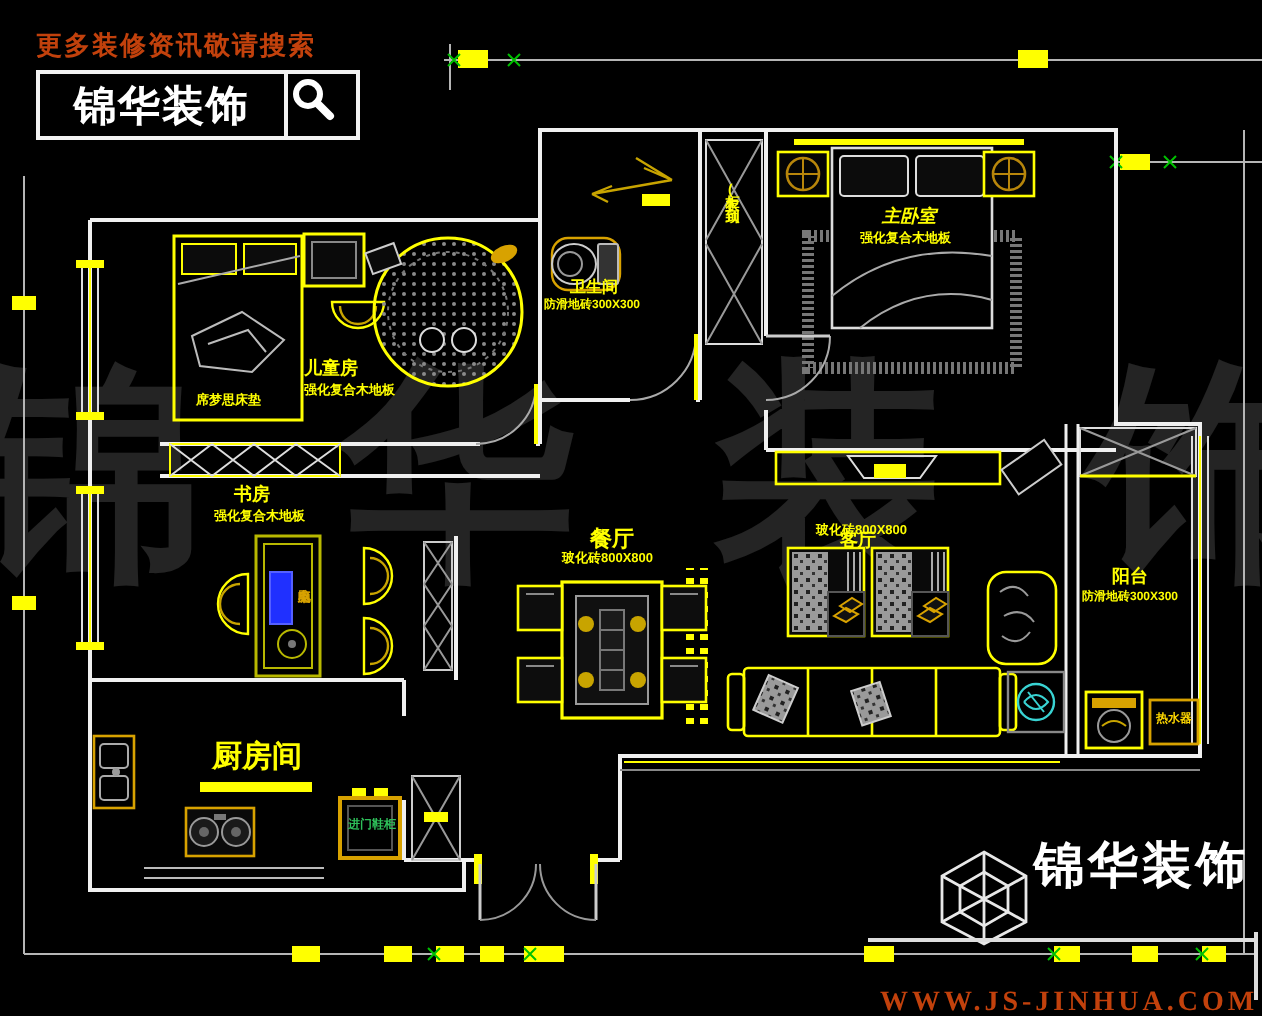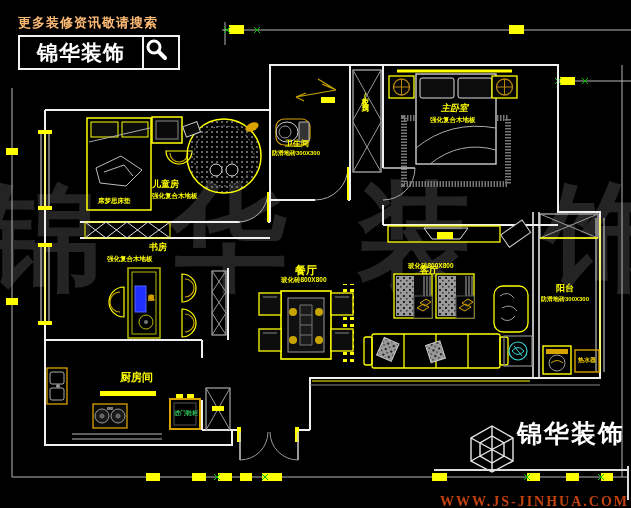--- a/index.html
+++ b/index.html
@@ -5,21 +5,21 @@
   html,body{margin:0;padding:0;background:#000;}
   #stage{position:relative;width:631px;height:508px;background:#000;overflow:hidden;
          font-family:"Liberation Sans","DejaVu Sans",sans-serif;}
   svg{position:absolute;left:0;top:0;}
   .lbl{position:absolute;color:#ffff00;font-weight:bold;white-space:nowrap;line-height:1.1;}
   .sub{font-weight:bold;}
   .vtext{writing-mode:vertical-rl;text-orientation:upright;}
   .wm{position:absolute;left:-18px;top:178px;width:680px;display:flex;justify-content:space-between;
       font-size:118px;font-weight:bold;color:rgba(255,255,255,0.14);letter-spacing:0;line-height:1;pointer-events:none;}
   
-  .tagline{position:absolute;left:18px;top:14px;color:#fdba74;font-size:13px;font-weight:bold;letter-spacing:1px;}
+  .tagline{position:absolute;left:18px;top:14px;color:#c2410c;font-size:13px;font-weight:bold;letter-spacing:1px;}
   .brandbox{position:absolute;left:18px;top:35px;width:122px;height:31px;border:2px solid #f2f2f2;
             display:flex;align-items:center;justify-content:center;color:#fff;font-size:21px;font-weight:bold;letter-spacing:1px;}
   .searchbox{position:absolute;left:142px;top:35px;width:34px;height:31px;border:2px solid #f2f2f2;
              display:flex;align-items:center;justify-content:center;}
   
   .brand2{position:absolute;left:517px;top:420px;color:#fff;font-size:25px;font-weight:bold;letter-spacing:2px;line-height:1.1;}
   .brand2 div{white-space:nowrap;}
   .url{position:absolute;left:440px;top:494px;color:#c2410c;font-size:14px;font-weight:bold;letter-spacing:2px;white-space:nowrap;font-family:Liberation Serif, serif;}
 </style>
 </head>
@@ -331,31 +331,31 @@
   <div class="lbl sub" style="left:98px;top:197px;font-size:6.5px;">席梦思床垫</div>
 
   <div class="lbl" style="left:285px;top:140px;font-size:8px;">卫生间</div>
   <div class="lbl sub" style="left:272px;top:150px;font-size:6px;">防滑地砖300X300</div>
 
   <div class="lbl vtext" style="left:361px;top:92px;font-size:7px;height:76px;">衣柜(到顶)</div>
 
   <div class="lbl" style="left:441px;top:104px;font-size:9px;font-style:italic;">主卧室</div>
   <div class="lbl sub" style="left:430px;top:116px;font-size:6.5px;">强化复合木地板</div>
 
-  <div class="lbl" style="left:117px;top:243px;font-size:9px;margin-left:32px;">书房</div>
+  <div class="lbl" style="left:117px;top:243px;font-size:9px;">书房</div>
   <div class="lbl sub" style="left:107px;top:255px;font-size:6.5px;">强化复合木地板</div>
   <div class="lbl vtext" style="left:148px;top:289px;font-size:6.5px;height:40px;color:#d8a200;">电脑桌</div>
 
   <div class="lbl" style="left:295px;top:264px;font-size:11px;">餐厅</div>
   <div class="lbl sub" style="left:281px;top:276px;font-size:6.5px;">玻化砖800X800</div>
 
   <div class="lbl" style="left:420px;top:266px;font-size:9px;">客厅</div>
   <div class="lbl sub" style="left:408px;top:262px;font-size:6.5px;">玻化砖800X800</div>
 
-  <div class="lbl" style="left:120px;top:371px;font-size:11px;">厨房间</div>
+  <div class="lbl" style="left:106px;top:371px;font-size:15px;">厨房间</div>
 
   <div class="lbl" style="left:556px;top:284px;font-size:9px;">阳台</div>
   <div class="lbl sub" style="left:541px;top:296px;font-size:6px;">防滑地砖300X300</div>
   <div class="lbl sub" style="left:578px;top:357px;font-size:6px;color:#ffd800;">热水器</div>
 
   <div class="lbl sub" style="left:174px;top:410px;font-size:6px;color:#2ec05a;">进门鞋柜</div>
 
   <div class="tagline">更多装修资讯敬请搜索</div>
   <div class="brandbox">锦华装饰</div>
   <div class="searchbox">

